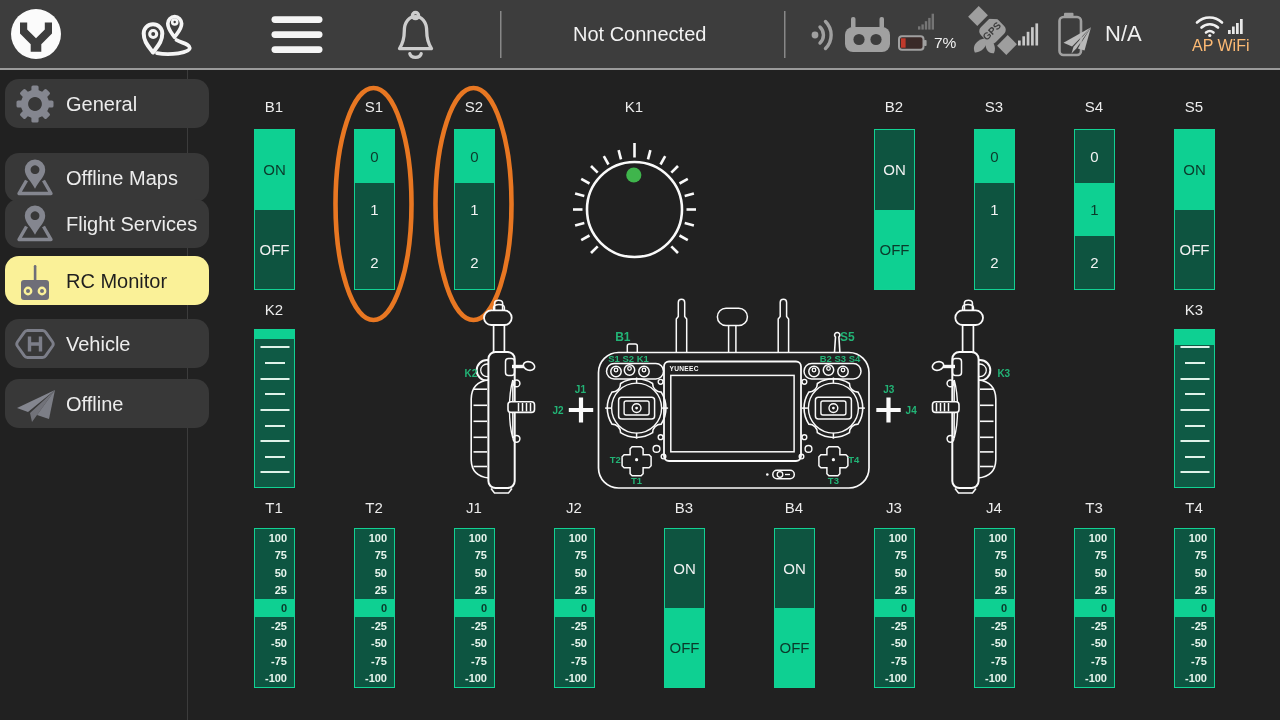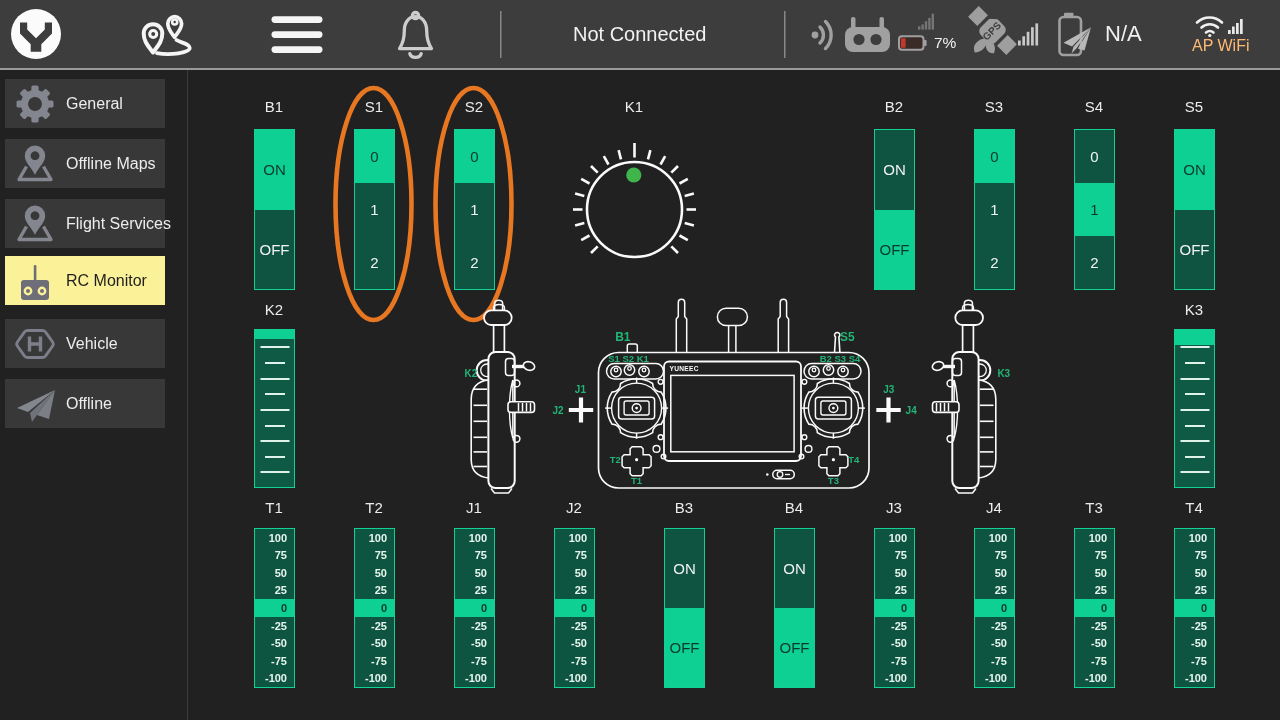--- a/index.html
+++ b/index.html
@@ -4,21 +4,21 @@
 <style>
   html,body{margin:0;padding:0;}
   body{width:1280px;height:720px;background:#212121;font-family:"Liberation Sans",sans-serif;overflow:hidden;position:relative;}
   #topbar{position:absolute;left:0;top:0;width:1280px;height:68px;background:#3d3d3d;}
   #topsep{position:absolute;left:0;top:68px;width:1280px;height:2px;background:#9a9a9a;}
   #notconn{position:absolute;top:22px;left:573px;font-size:20px;line-height:24px;color:#f2f2f2;white-space:nowrap;}
   #pct7{position:absolute;left:934px;top:34px;font-size:15.5px;line-height:18px;color:#f0f0f0;}
   #na{position:absolute;left:1105px;top:22px;font-size:22px;line-height:24px;color:#f0f0f0;}
   #apwifi{position:absolute;left:1192px;top:37px;font-size:16px;color:#fdba74;}
   #vline{position:absolute;left:187px;top:70px;width:1px;height:650px;background:#3c3c3c;}
-  .sbtn{position:absolute;left:5px;width:160px;height:49px;background:#383838;color:#ececec;font-size:16px;}
+  .sbtn{position:absolute;left:5px;width:204px;height:49px;background:#383838;color:#ececec;font-size:20px;border-radius:14px;}
   .sbtn.on{background:#faf198;color:#1f1f1f;}
   .sbtn span{position:absolute;left:61px;top:50%;transform:translateY(-50%);white-space:nowrap;}
   .sbtn svg{position:absolute;left:8px;top:50%;transform:translateY(-50%);}
   .clabel{position:absolute;width:80px;text-align:center;font-size:15px;color:#ececec;height:16px;line-height:16px;}
   .box{position:absolute;width:39px;border:1px solid #12d193;display:flex;flex-direction:column;}
   .seg{flex:1;display:flex;align-items:center;justify-content:center;font-size:15px;}
   .segB{background:#0ed092;color:#0b3a2b;}
   .segD{background:#0e5440;color:#f2f2f2;}
   .gauge{position:absolute;width:39px;height:158px;border:1px solid #12d193;display:flex;flex-direction:column;background:#0d5541;font-weight:bold;}
   .gcell{flex:1;display:flex;align-items:center;justify-content:flex-end;padding-right:7px;font-size:11px;color:#e8f5ee;}
@@ -124,21 +124,21 @@
           <rect x="-3.6" y="-18.5" width="7.2" height="7" rx="1.6" transform="rotate(135)"></rect>
           <rect x="-3.6" y="-18.5" width="7.2" height="7" rx="1.6" transform="rotate(180)"></rect>
           <rect x="-3.6" y="-18.5" width="7.2" height="7" rx="1.6" transform="rotate(225)"></rect>
           <rect x="-3.6" y="-18.5" width="7.2" height="7" rx="1.6" transform="rotate(270)"></rect>
           <rect x="-3.6" y="-18.5" width="7.2" height="7" rx="1.6" transform="rotate(315)"></rect>
           <path fill-rule="evenodd" d="M0,-14.2 a14.2,14.2 0 1 0 0.01,0 Z M0,-6.9 a6.9,6.9 0 1 1 -0.01,0 Z"></path>
         </g>
       </svg>
       <span>General</span>
     </div>
-<div class="sbtn" style="top:139px">
+<div class="sbtn" style="top:153px">
       <svg width="44" height="40" viewBox="0 0 44 40">
         <g stroke="#84868f" fill="none" stroke-width="3.4" stroke-linejoin="round">
 <path d="M13.5,22.5 L6,35.5 H38 L30.5,22.5"></path>
 <path fill="#84868f" stroke="none" d="M22,1.5 a10.2,10.2 0 0 1 10.2,10.2 c0,7 -6.4,11 -10.2,19 c-3.8,-8 -10.2,-12 -10.2,-19 A10.2,10.2 0 0 1 22,1.5 Z M22,7.3 a4.4,4.4 0 1 0 0.01,0 Z" fill-rule="evenodd"></path>
 </g>
       </svg>
       <span>Offline Maps</span>
     </div>
 <div class="sbtn" style="top:199px">
       <svg width="44" height="40" viewBox="0 0 44 40">

